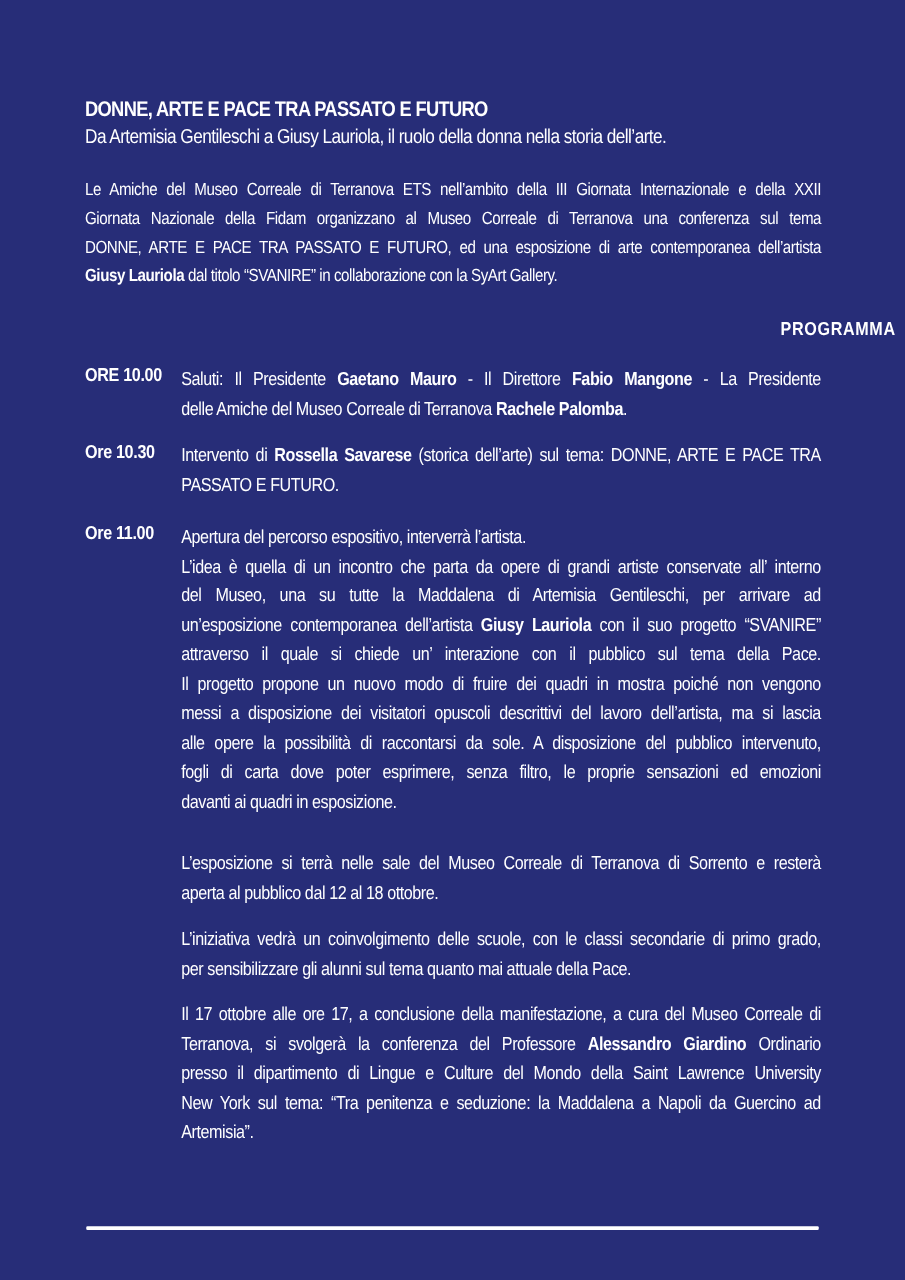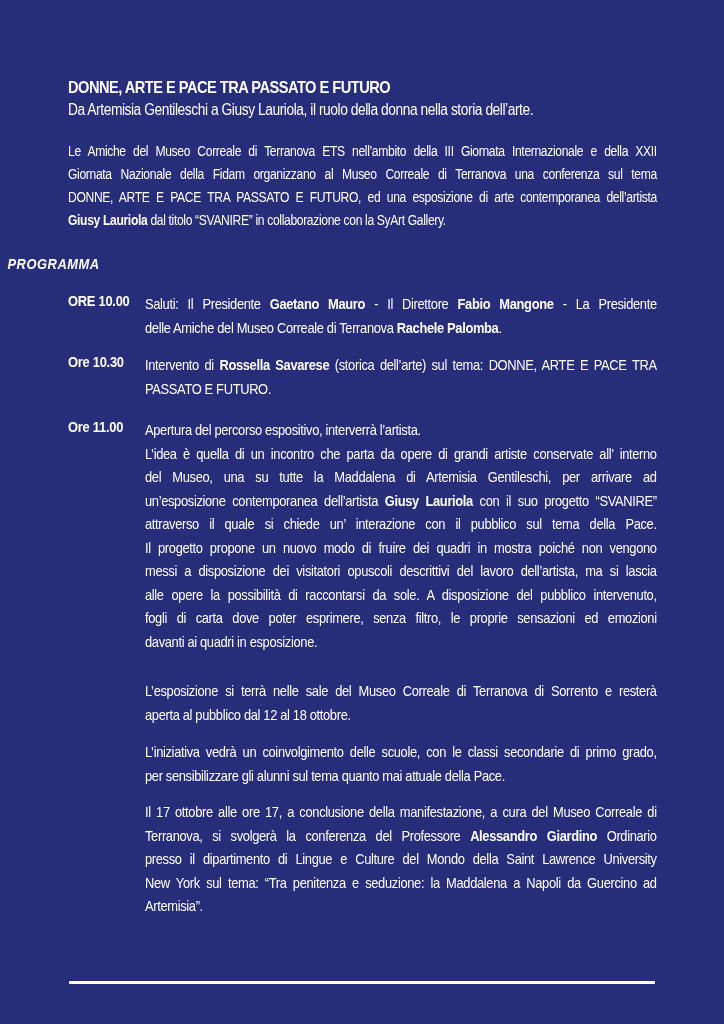--- a/index.html
+++ b/index.html
@@ -22,22 +22,22 @@
   }
   .intro {
     position:absolute; left:68px; top:140px; width:680px;
     font-size:14px; line-height:23px; letter-spacing:-0.4px;
     text-align:justify; text-align-last:left;
     transform: scaleX(0.866); transform-origin:left top;
   }
   .intro .line { display:block; text-align:justify; text-align-last:justify; }
   .intro .line.last { text-align-last:left; }
   .prog-heading {
-    position:absolute; left:0; width:724px; top:255px; text-align:left;
-    font-size:15px; font-weight:bold; letter-spacing:0.6px;font-style:italic;
+    position:absolute; left:0; width:724px; top:255px; text-align:right;
+    font-size:15px; font-weight:bold; letter-spacing:0.6px;
   }
   .prog-heading span { display:inline-block; transform:scaleX(0.86); }
   .entry { position:absolute; left:68px; }
   .time {
     position:absolute; left:0; top:0;
     font-size:15px; font-weight:bold; letter-spacing:-0.3px;
     transform: scaleX(0.86); transform-origin:left top; white-space:nowrap;
   }
   .body {
     position:absolute; left:77px; top:0; width:595px;

